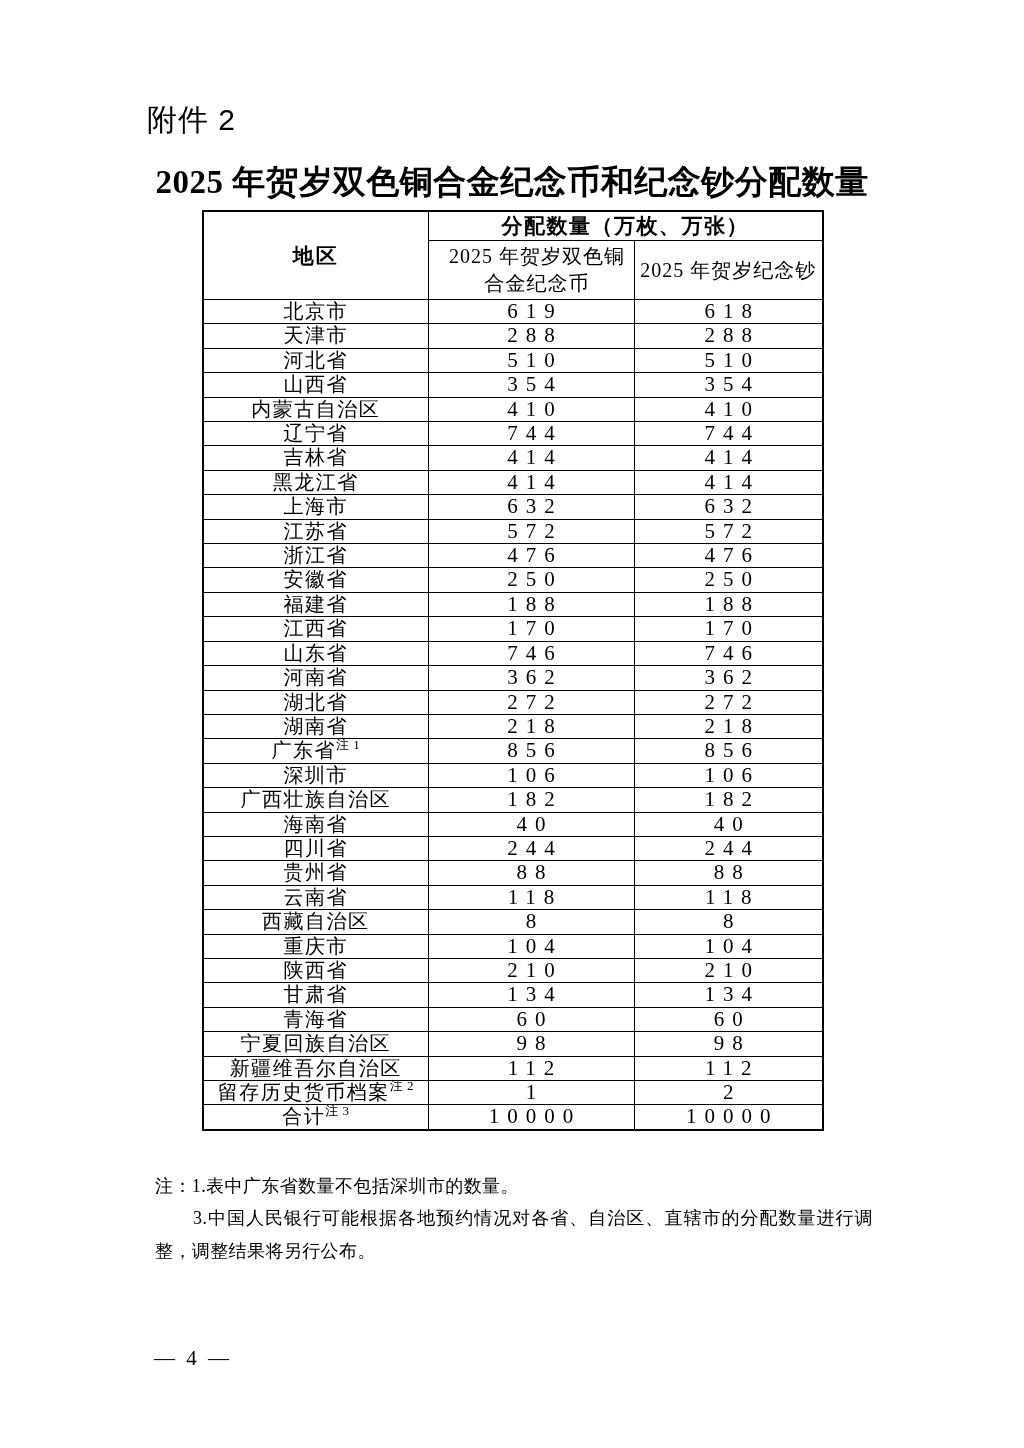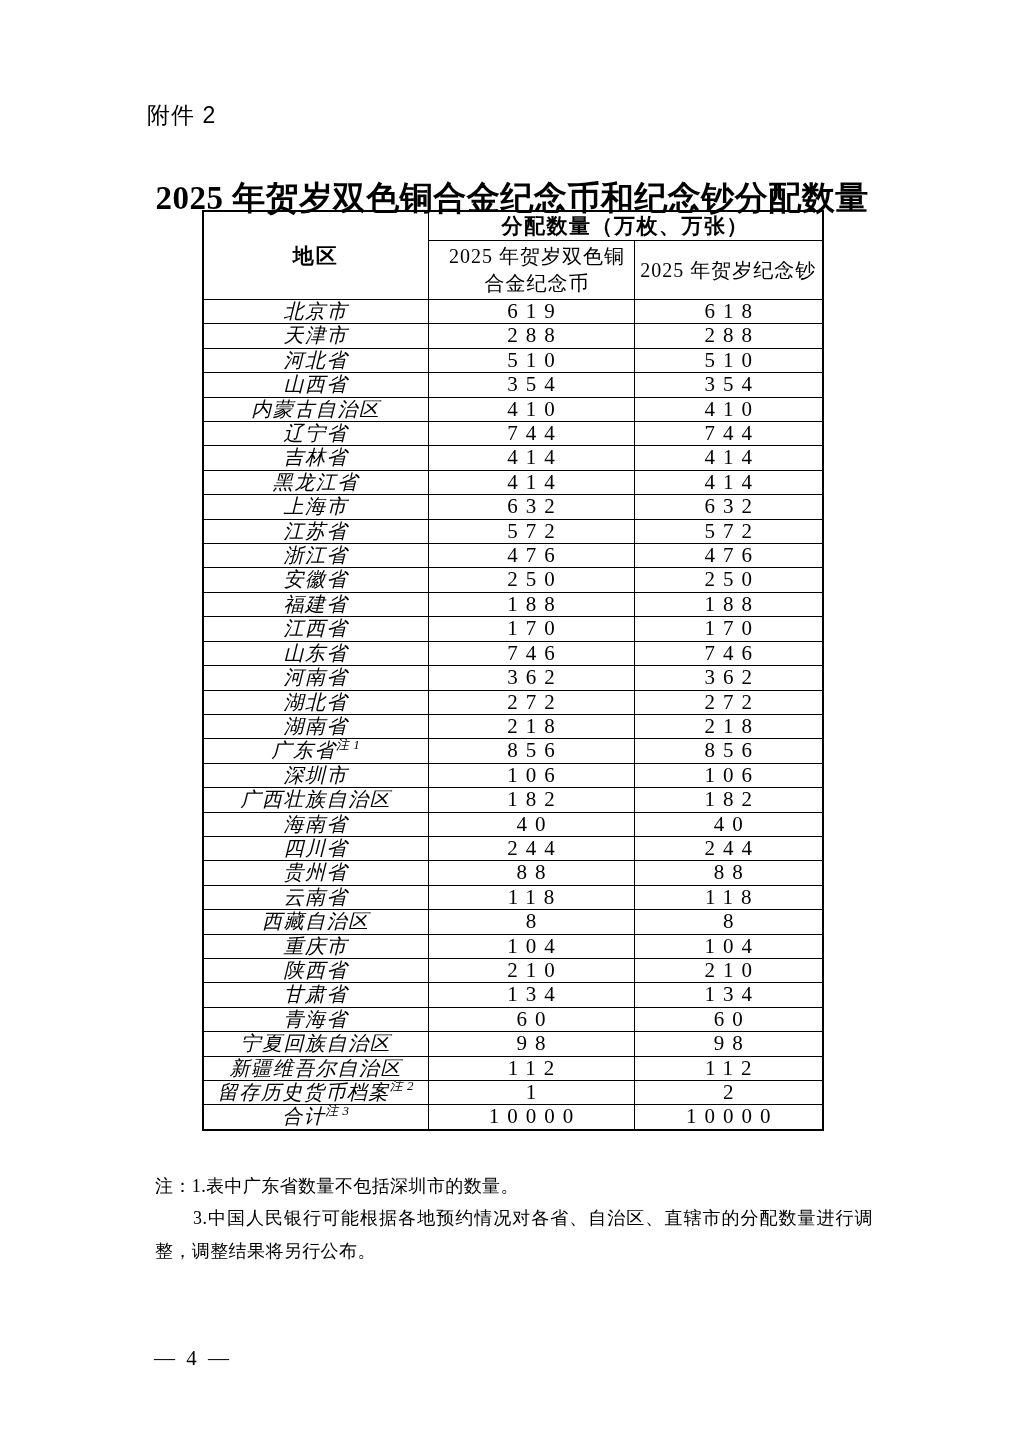--- a/index.html
+++ b/index.html
@@ -8,25 +8,25 @@
     width:1024px; height:1448px;
     margin:0 auto;
     background:#ffffff;
     color:#000;
     overflow:hidden;
     font-family:"Liberation Serif","DejaVu Serif",serif;
   }
   .attachment {
     position:absolute; left:147px; top:100px;
     font-family:"Liberation Sans","DejaVu Sans",sans-serif;
-    font-size:23px; letter-spacing:1px;
+    font-size:30px; letter-spacing:1px;
   }
   .doc-title {
     position:absolute; left:0; right:0; top:160px;
-    margin:16px; text-align:center;
+    margin:0; text-align:center;
     font-size:33px; font-weight:bold; letter-spacing:0.5px;
     font-family:"Liberation Serif","DejaVu Serif",serif;
   }
   table.alloc {
     position:absolute; left:202px; top:210px;
     width:620px;
     border-collapse:collapse; table-layout:fixed;
     border:2px solid #000;
   }
   table.alloc th, table.alloc td {
@@ -39,21 +39,21 @@
   }
   th.hdr-region {
     font-size:21px; font-weight:bold; letter-spacing:2px;
   }
   tr.hdr-row2 th {
     height:58px; font-weight:normal; font-size:20px;
     line-height:27px; letter-spacing:1px;
   }
   tr.hdr-row2 th span { display:block;margin-left:12px; }
   tbody td { height:23.4px; line-height:23.4px; }
-  td.region-cell { font-size:20px; letter-spacing:1.5px;font-style:italic; }
+  td.region-cell { font-size:20px; letter-spacing:1.5px; }
   td.num-cell { font-size:21px; letter-spacing:8px; text-indent:8px; }
   sup.note-sup {
     font-size:13px; letter-spacing:0.5px;
     position:relative; top:-1px; vertical-align:super; line-height:0;
   }
   .notes {
     position:absolute; left:155px; top:1134px; width:718px;
     font-size:18px; line-height:32.4px;
     letter-spacing:0.4px; text-align:justify;margin-top:36px;
   }

